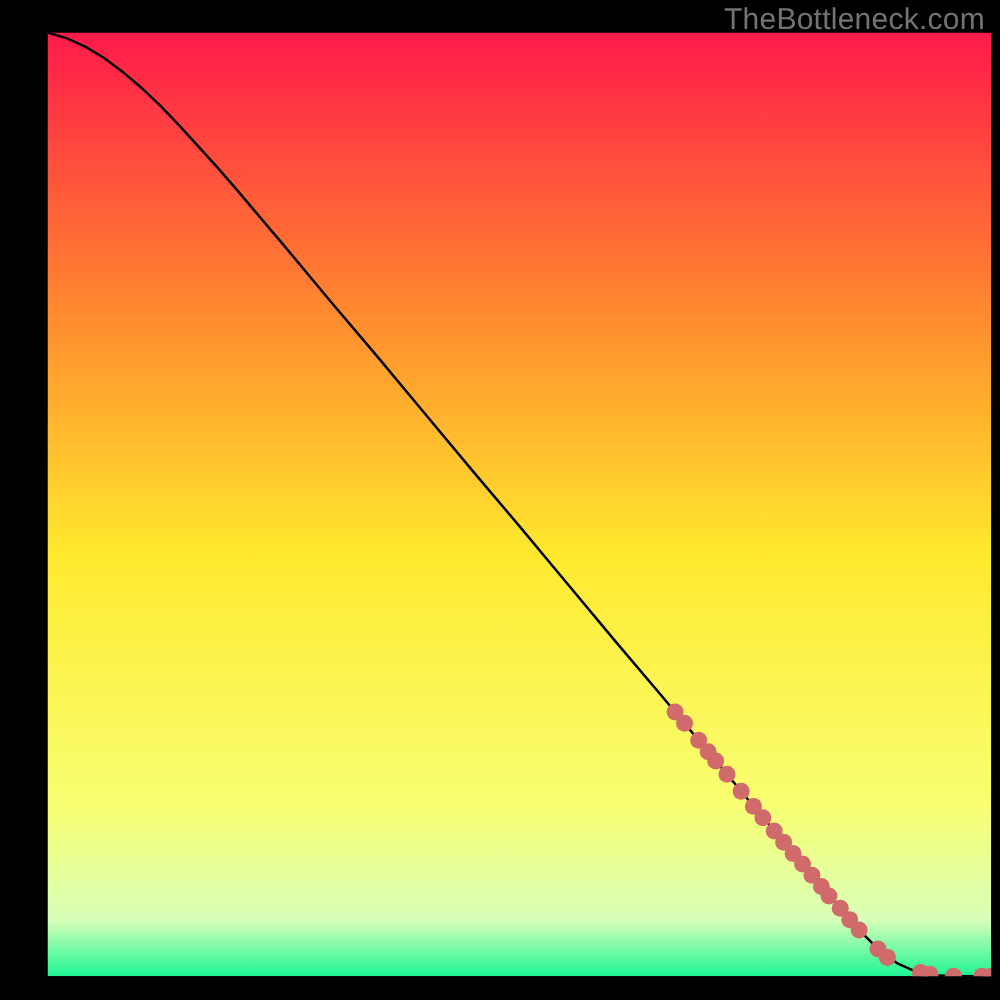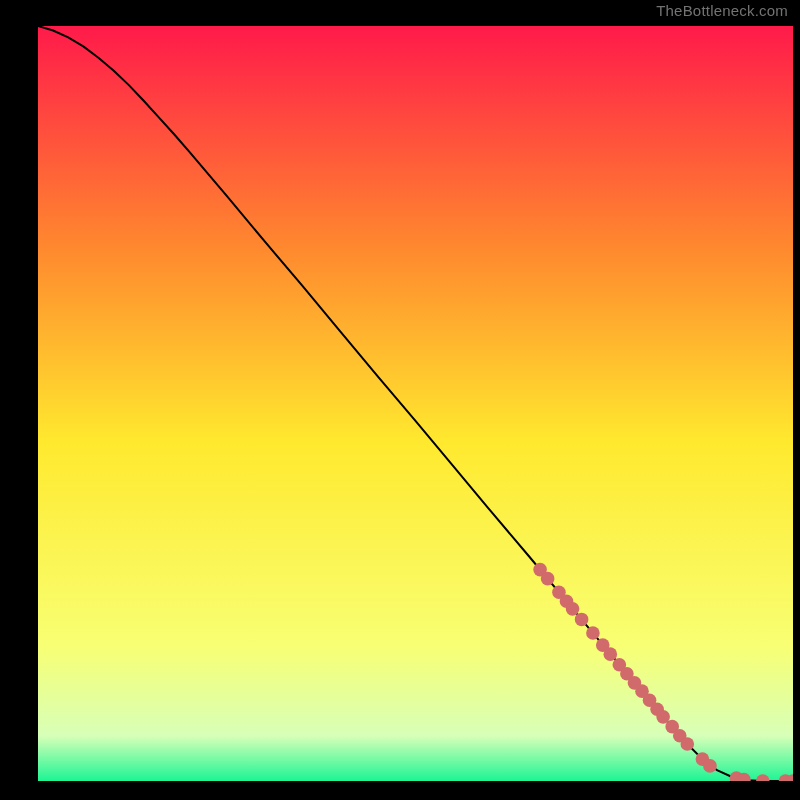--- a/index.html
+++ b/index.html
@@ -17,21 +17,21 @@
     height: 800px;
     background: #000000;
   }
   .attribution {
     position: absolute;
     top: 0;
     left: 0;
     right: 0;
     height: 26px;
     color: #737373;
-    font-size: 15px;
+    font-size: 24px;
     text-align: right;
     padding-right: 12px;
     padding-top: 2px;
     letter-spacing: 0.2px;
   }
   .plot {
     position: absolute;
     left: 38px;
     top: 26px;
     width: 755px;

